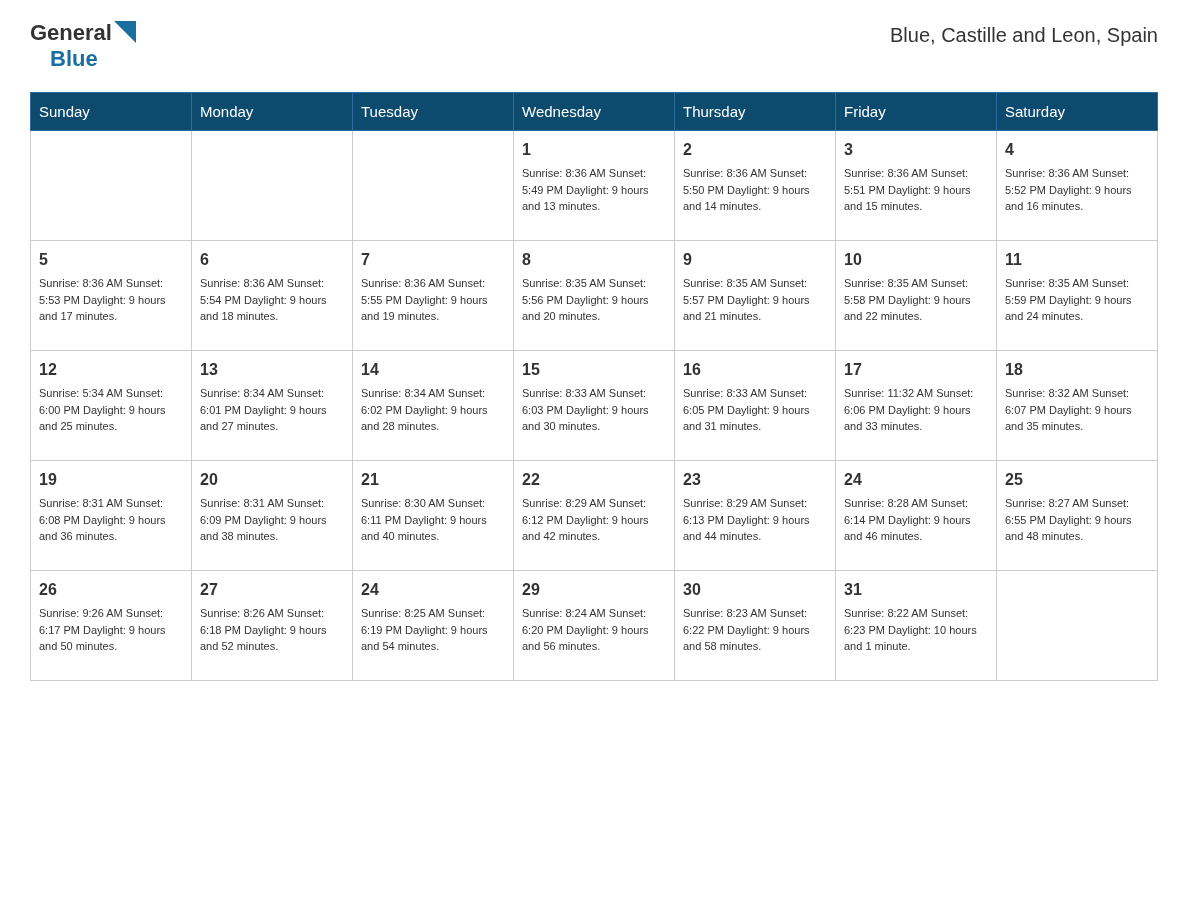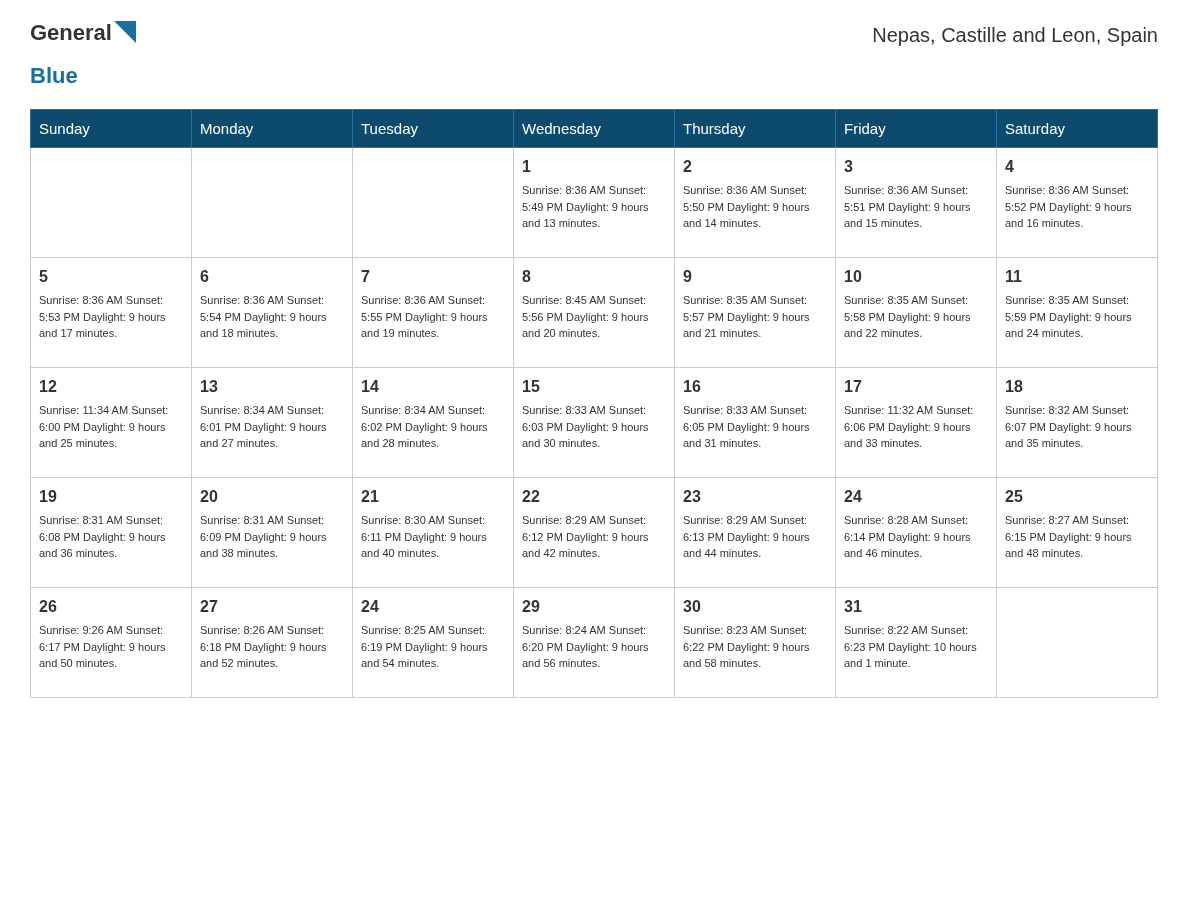--- a/index.html
+++ b/index.html
@@ -17,25 +17,25 @@
     }
     .logo-text-general {
       font-size: 22px;
       font-weight: bold;
       color: #333;
     }
     .logo-text-blue {
       font-size: 22px;
       font-weight: bold;
       color: #1a6fa0;
+      margin-left: 20px;
     }
     .logo-wrapper {
       display: flex;
       flex-direction: column;
-      gap: 17px;
     }
     .logo-top {
       display: flex;
       align-items: center;
     }
     .title-block {
       text-align: right;
     }
     .calendar-title {
       font-size: 42px;
@@ -97,21 +97,21 @@
       <span class="logo-text-general">General</span>
       <svg width="22" height="22" viewBox="0 0 22 22" style="margin-left:2px; margin-top:-2px;">
         <polygon points="0,0 22,0 22,22" fill="#1a6fa0"></polygon>
       </svg>
     </div>
     <div>
       <span class="logo-text-blue">Blue</span>
     </div>
   </div>
   <div class="title-block">
-    <div class="calendar-subtitle">Nepas, Castille and Leon, Spain</div>
+    <div class="calendar-subtitle">Blue, Castille and Leon, Spain</div>
   </div>
 </div>
 
 <table class="calendar-table">
   <thead>
     <tr>
     <th>Sunday</th>
         <th>Monday</th>
         <th>Tuesday</th>
         <th>Wednesday</th>
@@ -171,21 +171,21 @@
         </td>
         <td class="row-separator">
           <span class="day-number">7</span>
           <div class="day-info">Sunrise: 8:36 AM
 Sunset: 5:55 PM
 Daylight: 9 hours
 and 19 minutes.</div>
         </td>
         <td class="row-separator">
           <span class="day-number">8</span>
-          <div class="day-info">Sunrise: 8:45 AM
+          <div class="day-info">Sunrise: 8:35 AM
 Sunset: 5:56 PM
 Daylight: 9 hours
 and 20 minutes.</div>
         </td>
         <td class="row-separator">
           <span class="day-number">9</span>
           <div class="day-info">Sunrise: 8:35 AM
 Sunset: 5:57 PM
 Daylight: 9 hours
 and 21 minutes.</div>
@@ -201,21 +201,21 @@
           <span class="day-number">11</span>
           <div class="day-info">Sunrise: 8:35 AM
 Sunset: 5:59 PM
 Daylight: 9 hours
 and 24 minutes.</div>
         </td>
       </tr>
       <tr>
         <td class="row-separator">
           <span class="day-number">12</span>
-          <div class="day-info">Sunrise: 11:34 AM
+          <div class="day-info">Sunrise: 5:34 AM
 Sunset: 6:00 PM
 Daylight: 9 hours
 and 25 minutes.</div>
         </td>
         <td class="row-separator">
           <span class="day-number">13</span>
           <div class="day-info">Sunrise: 8:34 AM
 Sunset: 6:01 PM
 Daylight: 9 hours
 and 27 minutes.</div>
@@ -295,21 +295,21 @@
         <td class="row-separator">
           <span class="day-number">24</span>
           <div class="day-info">Sunrise: 8:28 AM
 Sunset: 6:14 PM
 Daylight: 9 hours
 and 46 minutes.</div>
         </td>
         <td class="row-separator">
           <span class="day-number">25</span>
           <div class="day-info">Sunrise: 8:27 AM
-Sunset: 6:15 PM
+Sunset: 6:55 PM
 Daylight: 9 hours
 and 48 minutes.</div>
         </td>
       </tr>
       <tr>
         <td class="row-separator">
           <span class="day-number">26</span>
           <div class="day-info">Sunrise: 9:26 AM
 Sunset: 6:17 PM
 Daylight: 9 hours

